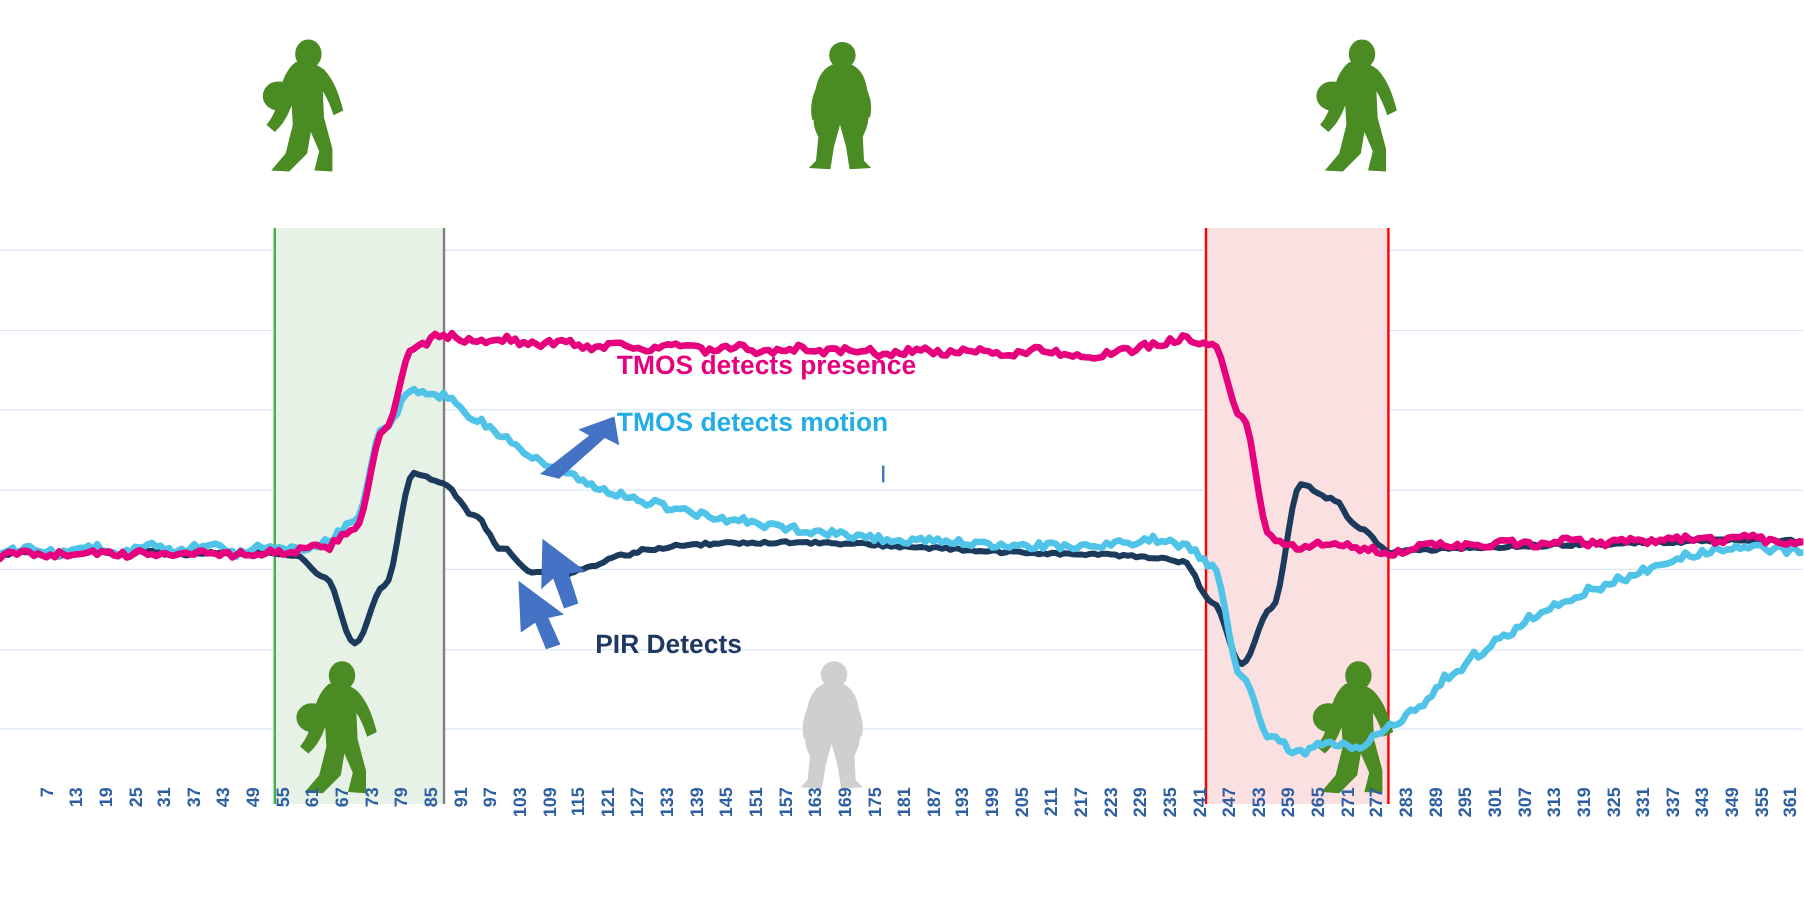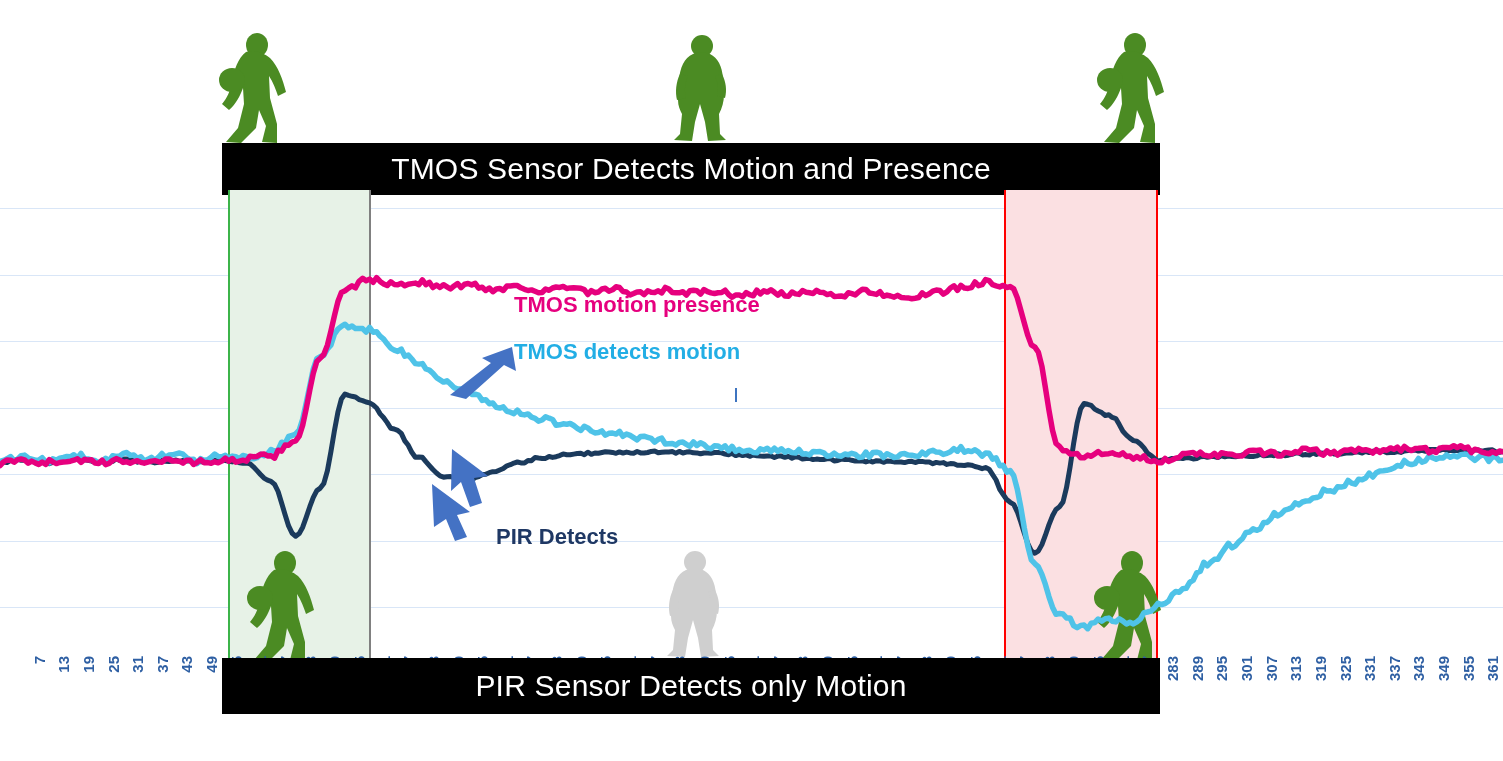--- a/index.html
+++ b/index.html
@@ -76,21 +76,20 @@
   <svg class="person" style="left:1078px;top:32px;" width="100" height="112" viewBox="0 0 100 112">
     <g class="p-green">
       <ellipse cx="57" cy="13" rx="11" ry="12"></ellipse>
       <path d="M46 20 C38 26 34 38 32 50 C30 60 27 66 22 72 L29 78 C36 72 40 64 43 56
                L44 72 L38 96 L26 110 L41 111 L56 96 L59 78 L66 94 L62 110 L77 111 L77 92
                L70 66 L69 44 C73 50 76 58 78 64 L86 60 C83 48 78 34 70 26 C64 21 54 17 46 20 Z"></path>
       <ellipse cx="32" cy="48" rx="13" ry="12"></ellipse>
     </g>
   </svg>
 
-  <div id="banner-top" class="banner">TMOS Sensor Detects Motion and Presence</div>
 
   <div id="plot">
 
     <div class="gridline" style="top:18px;"></div>
     <div class="gridline" style="top:85px;"></div>
     <div class="gridline" style="top:151px;"></div>
     <div class="gridline" style="top:218px;"></div>
     <div class="gridline" style="top:284px;"></div>
     <div class="gridline" style="top:351px;"></div>
     <div class="gridline" style="top:417px;"></div>
@@ -147,21 +146,21 @@
     </svg>
 
     <svg class="arrow" style="left:448px;top:155px;" width="72" height="56" viewBox="0 0 72 56">
       <path d="M2 50 L43 18 L34 13 L64 2 L68 26 L56 20 L18 54 Z" fill="#4472C4"></path>
     </svg>
 
     <svg class="arrow" style="left:430px;top:290px;" width="72" height="62" viewBox="0 0 72 62">
       <path d="M2 4 L40 32 L27 35 L37 57 L25 61 L16 39 L4 47 Z" fill="#4472C4"></path>
     </svg>
 
-    <div class="annot" id="lbl-presence" style="left:514px;top:102px;">TMOS motion presence</div>
+    <div class="annot" id="lbl-presence" style="left:514px;top:102px;">TMOS detects presence</div>
     <div class="annot" id="lbl-motion" style="left:514px;top:149px;">TMOS detects motion</div>
     <div class="annot" id="lbl-pir" style="left:496px;top:334px;">PIR Detects</div>
 
     <div id="xaxis">
         <div class="xtick" style="left: 30.6393px;">7</div>
         <div class="xtick" style="left: 55.2787px;">13</div>
         <div class="xtick" style="left: 79.918px;">19</div>
         <div class="xtick" style="left: 104.557px;">25</div>
         <div class="xtick" style="left: 129.197px;">31</div>
         <div class="xtick" style="left: 153.836px;">37</div>
@@ -215,15 +214,14 @@
         <div class="xtick" style="left: 1336.52px;">325</div>
         <div class="xtick" style="left: 1361.16px;">331</div>
         <div class="xtick" style="left: 1385.8px;">337</div>
         <div class="xtick" style="left: 1410.44px;">343</div>
         <div class="xtick" style="left: 1435.08px;">349</div>
         <div class="xtick" style="left: 1459.72px;">355</div>
         <div class="xtick" style="left: 1484.36px;">361</div>
       </div>
   </div>
 
-  <div id="banner-bottom" class="banner">PIR Sensor Detects only Motion</div>
 
 </div>
 
 </body></html>

